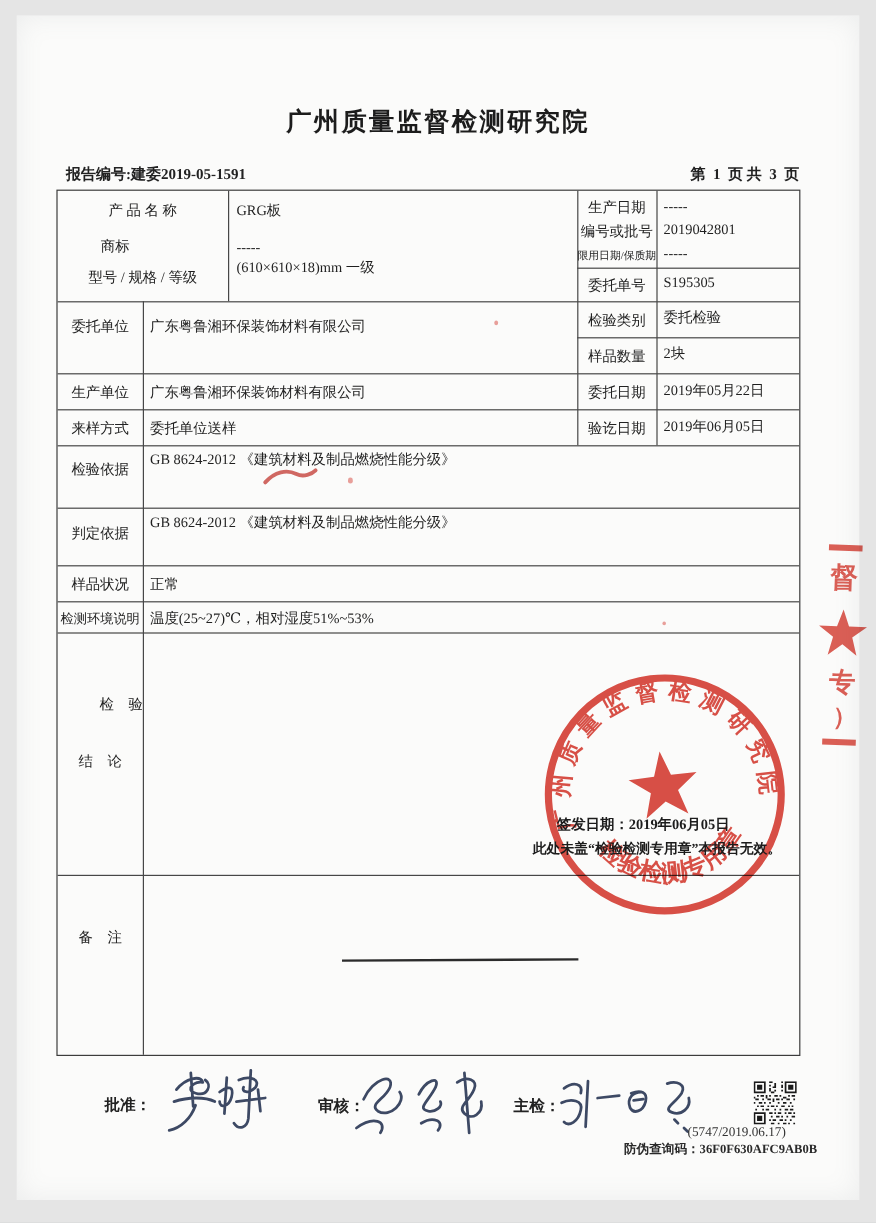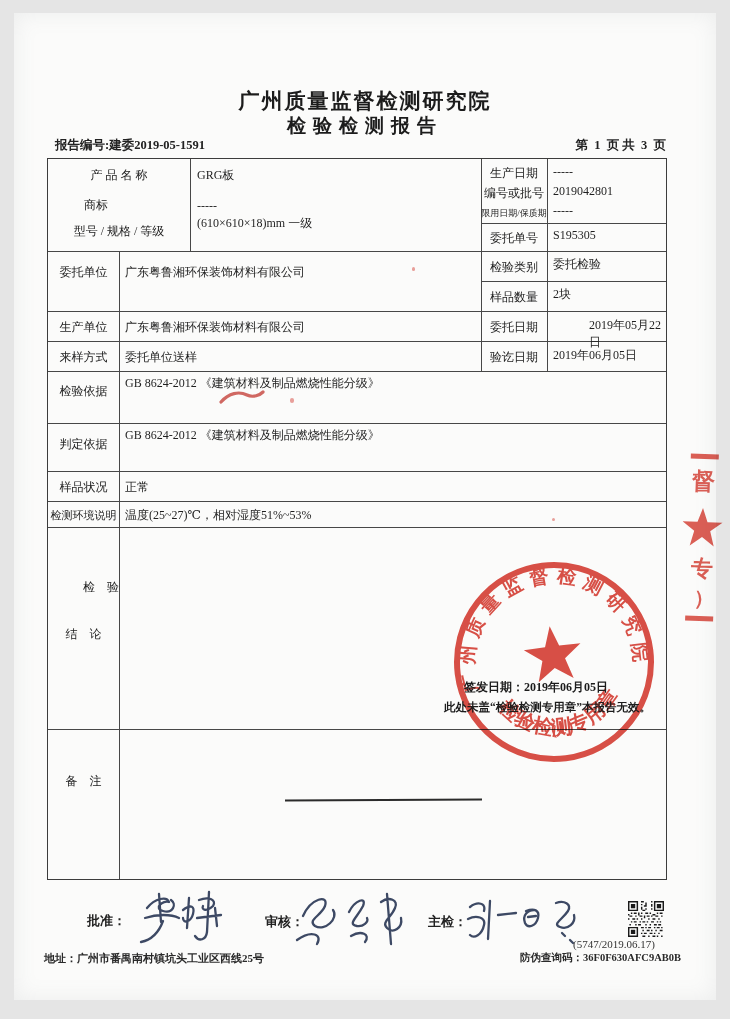--- a/index.html
+++ b/index.html
@@ -30,21 +30,20 @@
   .ftsmall{font-size:11px;color:#333;}
   .redmark{position:absolute;background:#d8544a;border-radius:2px;opacity:.55;}
 </style>
 </head>
 <body>
 
 <div class="scan">
   <div class="paper">
 
     <div class="abs ttl1" style="top:74px;">广州质量监督检测研究院</div>
-    <div class="abs ttl2" style="top:100px;">检验检测报告</div>
     <div class="abs meta" style="left:41px;top:124px;">报告编号:建委2019-05-1591</div>
     <div class="abs meta pre" style="right:50px;top:124px;">第  1  页 共  3  页</div>
 
     <div class="tablebox">
 
       <div class="tl" style="left:142px;top:0;width:1px;height:92px;"></div>
       <div class="tl" style="left:433px;top:0;width:1px;height:212px;"></div>
       <div class="tl" style="left:499px;top:0;width:1px;height:212px;"></div>
       <div class="tl" style="left:71px;top:92px;width:1px;height:628px;"></div>
       <div class="tl" style="left:433px;top:64px;width:185px;height:1px;"></div>
@@ -78,21 +77,21 @@
       <div class="lbl" style="left:0;top:105px;width:71px;">委托单位</div>
       <div class="val" style="left:77px;top:105px;">广东粤鲁湘环保装饰材料有限公司</div>
       <div class="lbl" style="left:433px;top:100px;width:66px;">检验类别</div>
       <div class="val" style="left:505px;top:97px;">委托检验</div>
       <div class="lbl" style="left:433px;top:130px;width:66px;">样品数量</div>
       <div class="val" style="left:505px;top:127px;">2块</div>
 
       <div class="lbl" style="left:0;top:160px;width:71px;">生产单位</div>
       <div class="val" style="left:77px;top:160px;">广东粤鲁湘环保装饰材料有限公司</div>
       <div class="lbl" style="left:433px;top:160px;width:66px;">委托日期</div>
-      <div class="val" style="left:505px;top:158px;margin-left:36px;">2019年05月22日</div>
+      <div class="val" style="left:505px;top:158px;">2019年05月22日</div>
 
       <div class="lbl" style="left:0;top:190px;width:71px;">来样方式</div>
       <div class="val" style="left:77px;top:190px;">委托单位送样</div>
       <div class="lbl" style="left:433px;top:190px;width:66px;">验讫日期</div>
       <div class="val" style="left:505px;top:188px;">2019年06月05日</div>
 
       <div class="lbl" style="left:0;top:224px;width:71px;">检验依据</div>
       <div class="val" style="left:77px;top:216px;">GB 8624-2012 《建筑材料及制品燃烧性能分级》</div>
 
       <div class="lbl" style="left:0;top:277px;width:71px;">判定依据</div>
@@ -180,16 +179,15 @@
         M2 14h1v1H2zM4 14h2v1H4zM8 14h1v1H8zM10 14h2v1h-2zM13 14h1v1h-1zM16 14h2v1h-2zM20 14h1v1h-1zM22 14h1v1h-1z
         M1 16h1v1H1zM5 16h1v1H5zM7 16h2v1H7zM12 16h1v1h-1zM15 16h1v1h-1zM18 16h2v1h-2zM21 16h2v1h-2z
         M9 18h2v1H9zM12 18h1v1h-1zM14 18h2v1h-2zM18 18h1v1h-1zM20 18h2v1h-2zM23 18h1v1h-1z
         M10 20h1v1h-1zM13 20h2v1h-2zM16 20h1v1h-1zM19 20h1v1h-1zM22 20h2v1h-2z
         M9 22h1v1H9zM11 22h2v1h-2zM15 22h2v1h-2zM18 22h1v1h-1zM21 22h1v1h-1z
         M10 24h2v1h-2zM14 24h1v1h-1zM17 24h2v1h-2zM20 24h1v1h-1zM23 24h1v1h-1z"></path>
     </svg>
 
     <div class="abs ftsmall" style="left:559px;top:925px;">(5747/2019.06.17)</div>
     <div class="abs" style="left:506px;top:938px;font-size:10.5px;font-weight:700;color:#2a2a2a;">防伪查询码：36F0F630AFC9AB0B</div>
-    <div class="abs" style="left:30px;top:938px;font-size:11px;font-weight:700;color:#2a2a2a;">地址：广州市番禺南村镇坑头工业区西线25号</div>
 
   </div>
 </div>
 
 </body></html>

